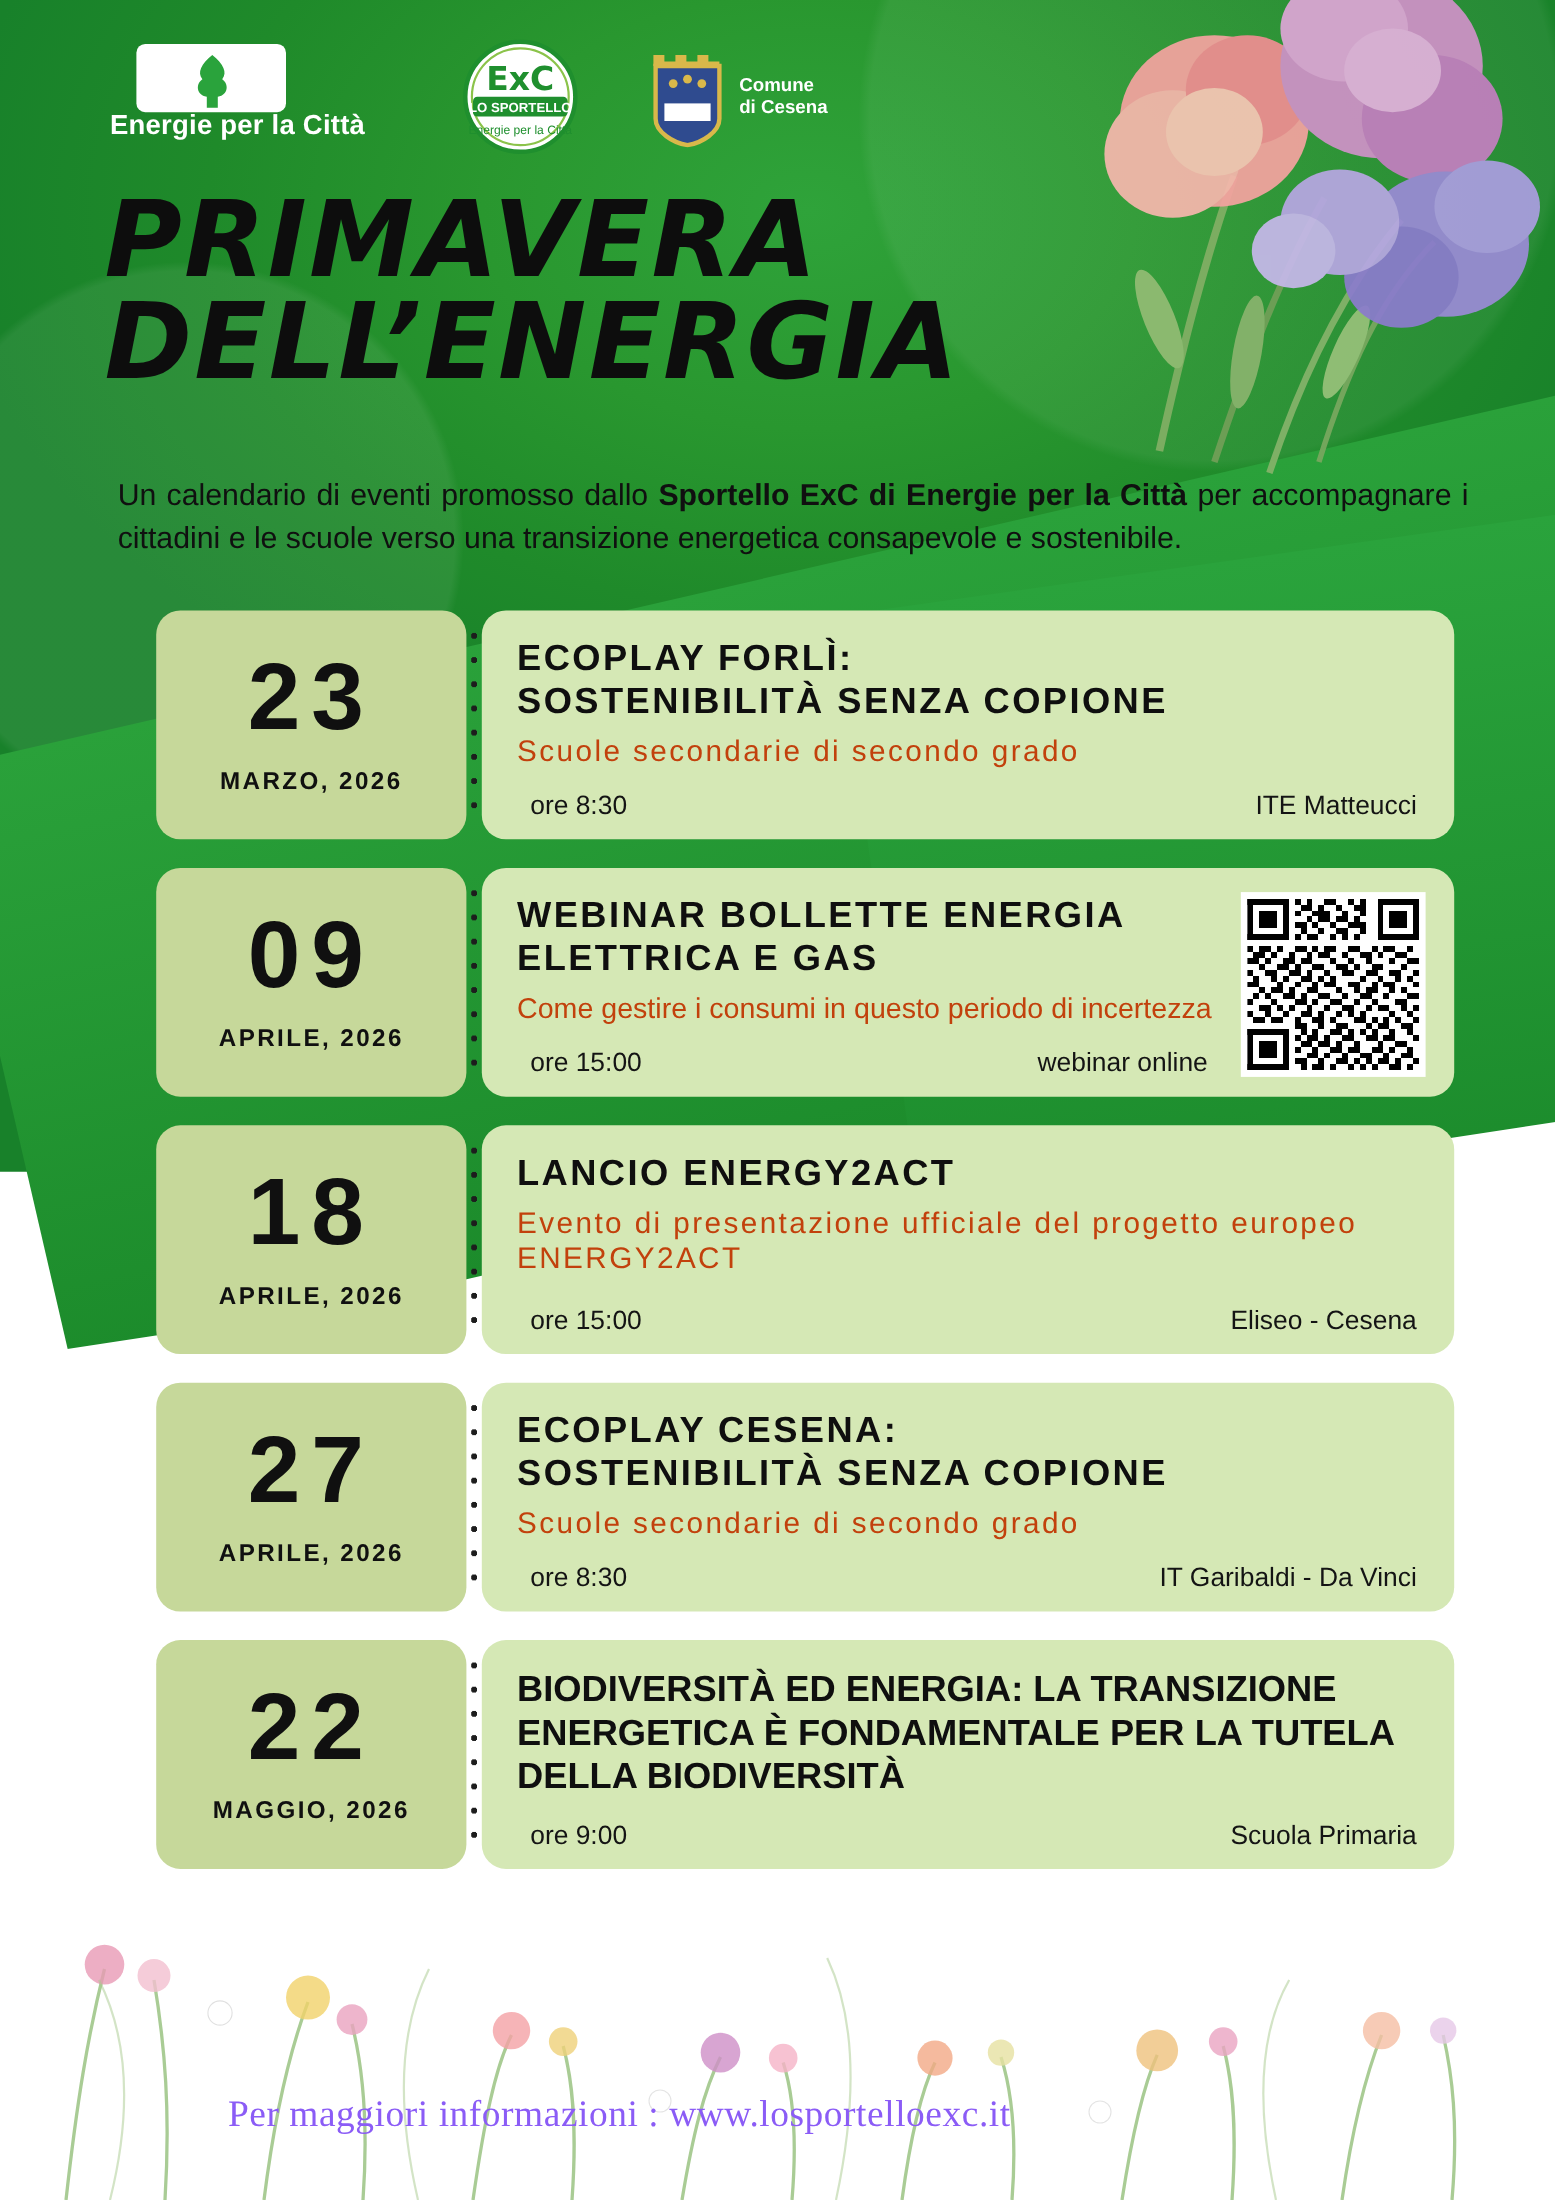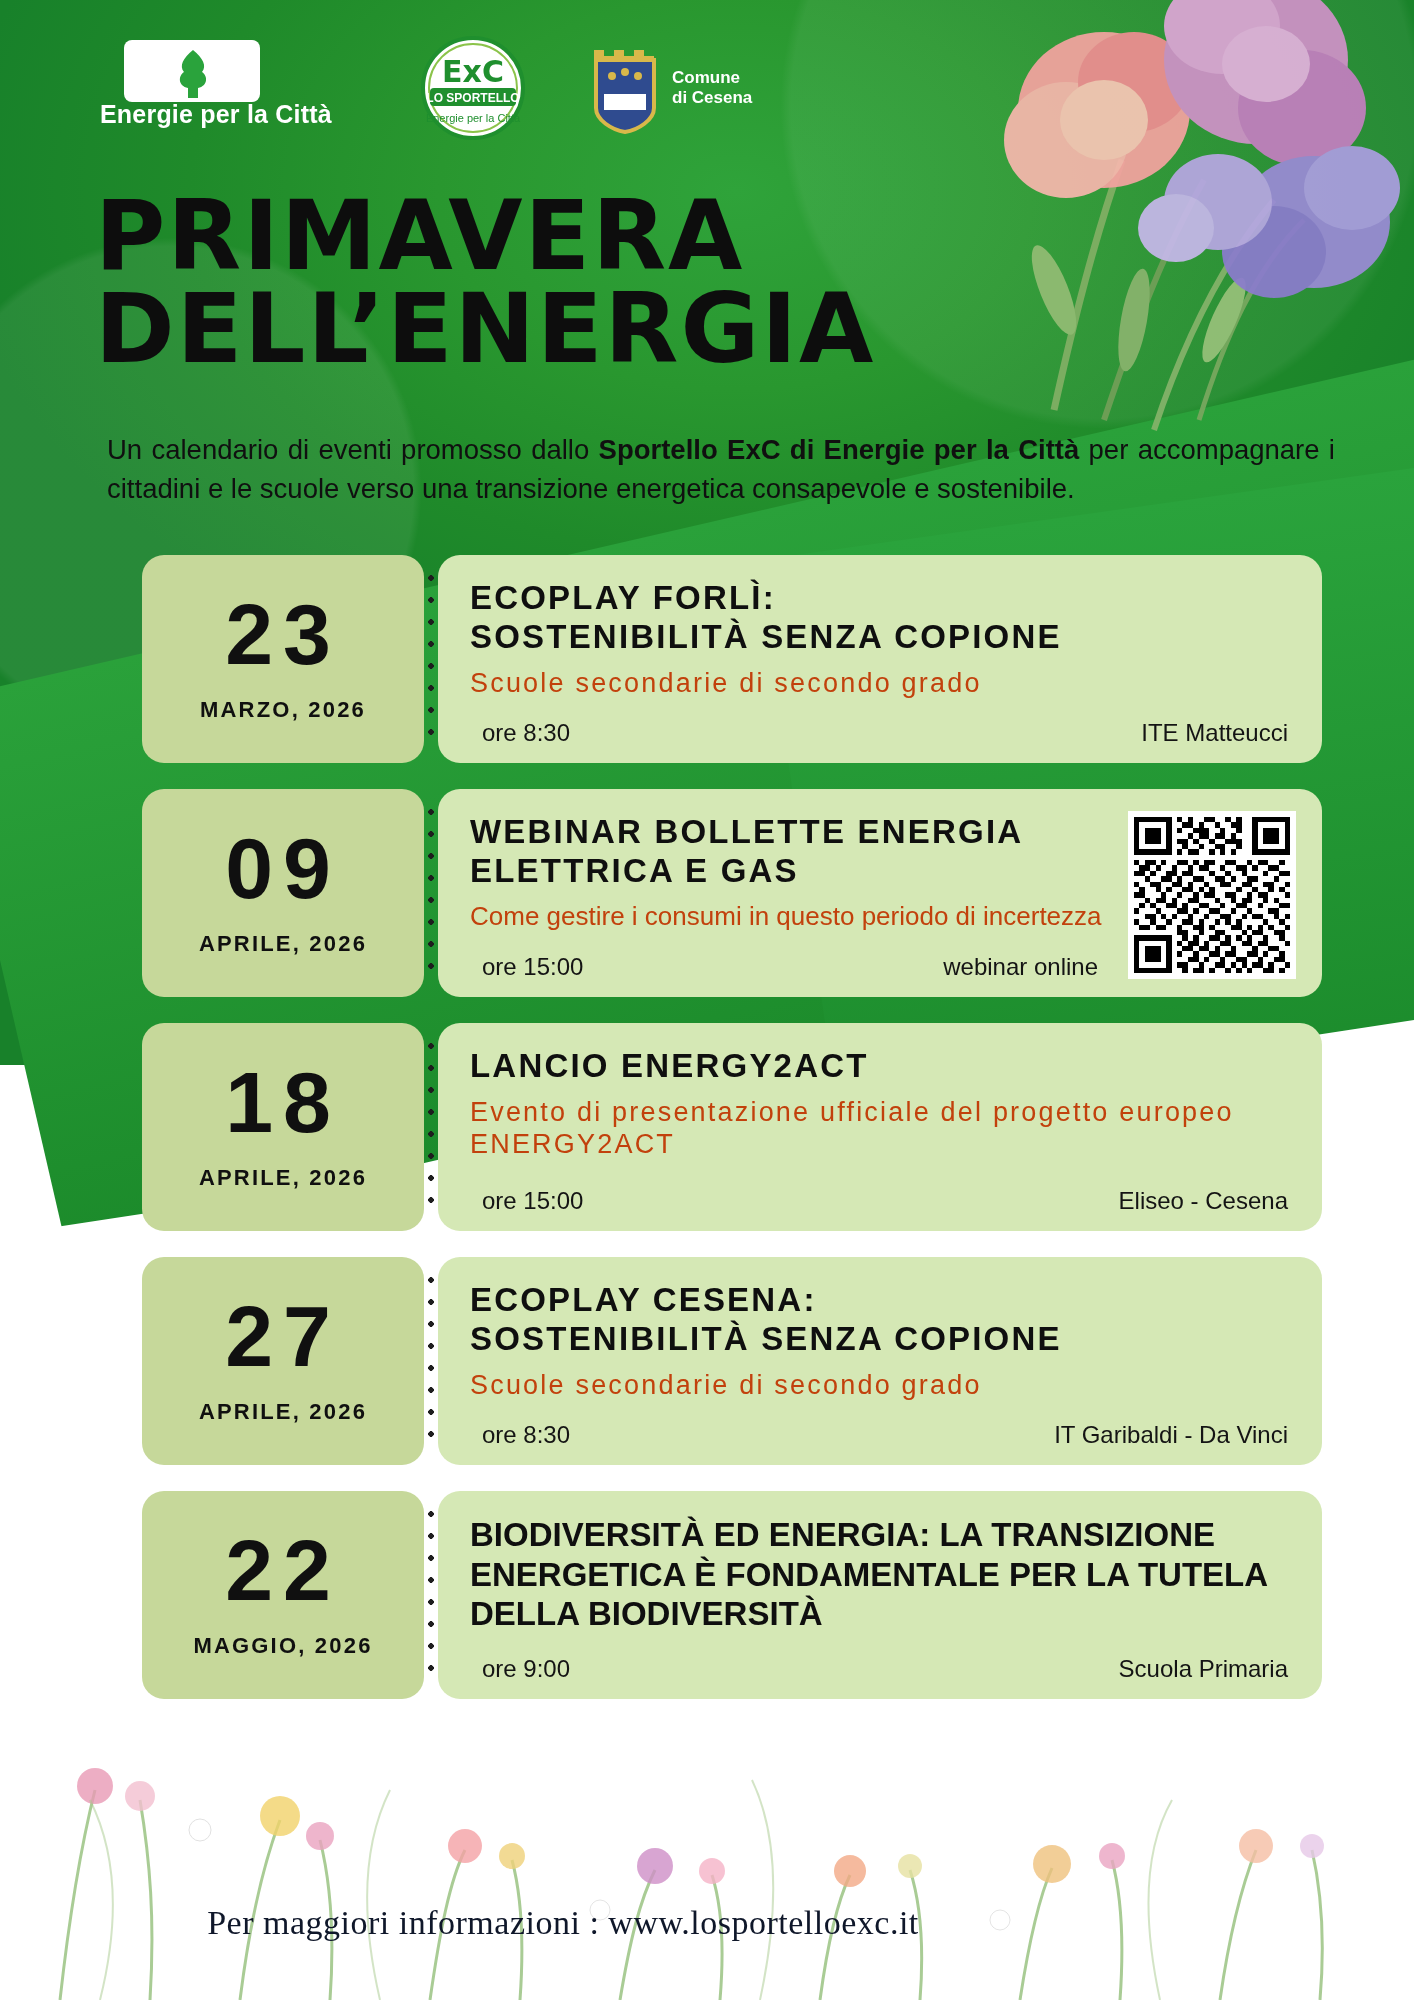--- a/index.html
+++ b/index.html
@@ -74,21 +74,21 @@
     position: absolute; left: 0; top: 62px; width: 258px;
     color: #ffffff; font-weight: bold; font-size: 25px; letter-spacing: 0.2px;
     white-space: nowrap;
   }
   .logo-exc { position: relative; width: 126px; height: 104px; }
   .logo-comune { position: relative; display: flex; align-items: center; gap: 10px; }
   .comune-shield { width: 74px; height: 92px; }
   .comune-text { color: #fff; font-weight: bold; font-size: 17px; line-height: 1.15; }
 
   
-  .title-wrap { position: absolute; left: 95px; top: 190px; z-index: 6; }
+  .title-wrap { position: absolute; left: 95px; top: 172px; z-index: 6; font-style: italic; }
   .title-line1, .title-line2 {
     font-size: 96px; font-weight: 800; color: #0d0d0d;
     letter-spacing: 2px; line-height: 0.97;
     font-family: "DejaVu Sans", sans-serif;
   }
   .title-line2 { display: flex; align-items: baseline; gap: 0; }
   .title-year {
     color: #ffffff; font-size: 104px; font-weight: 800; letter-spacing: 1px;
     font-family: "DejaVu Sans", sans-serif;
   }
@@ -155,21 +155,21 @@
   .ev-foot .place { padding-right: 4px; }
   .qr {
     position: absolute; right: 26px; top: 22px; width: 168px; height: 168px;
     background: #ffffff; padding: 6px;
   }
   .qr svg { display: block; width: 100%; height: 100%; }
 
   
   .footer {
     position: absolute; left: 0; bottom: 58px; width: 1126px;
-    text-align: center; font-size: 34px; color: #0f172a;
+    text-align: center; font-size: 34px; color: #8b5cf6;
     font-family: "Liberation Serif", serif;
     letter-spacing: 0.5px; z-index: 7;
   }
 </style>
 </head>
 <body>
 
 <div class="poster">
 
   <div class="bg-green"></div>

